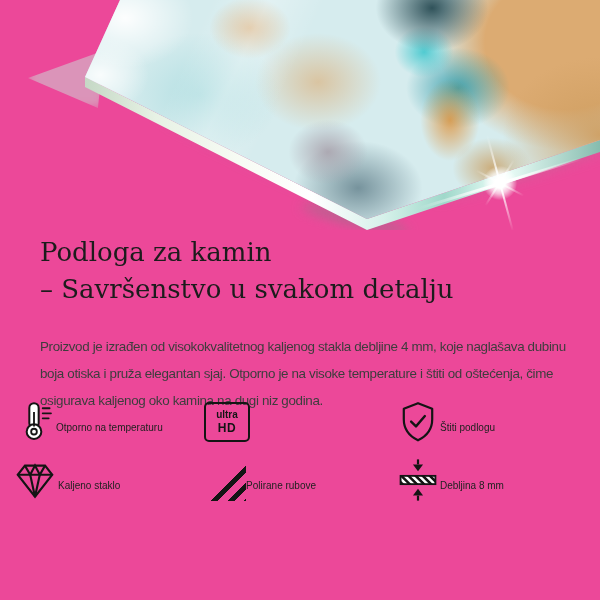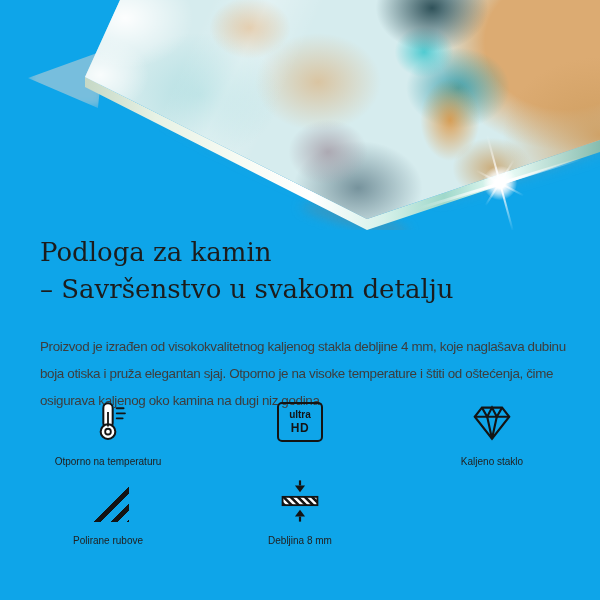--- a/index.html
+++ b/index.html
@@ -1,19 +1,19 @@
 <!DOCTYPE html>
 <html><head>
 <meta charset="utf-8">
 <style>
   * { margin:0; padding:0; box-sizing:border-box; }
   html,body { width:600px; height:600px; background:#ffffff; overflow:hidden;
               font-family:"Liberation Sans", sans-serif; }
 
-  .page { position:relative; width:600px; height:600px; background:#0ea5e9; }
+  .page { position:relative; width:600px; height:600px; background:#ec4899; }
 
   
   .hero { position:absolute; left:0; top:0; width:600px; height:230px; overflow:hidden; }
 
   .reflection-left { position:absolute; left:28px; top:48px; width:76px; height:60px;
     background:rgba(205,211,211,0.55); filter:blur(5px);
     clip-path:polygon(100% 4%, 92% 100%, 0 50%); }
 
   .shadow { position:absolute; border-radius:50%; }
   .shadow-corner { left:150px; top:152px; width:240px; height:16px;
@@ -67,21 +67,21 @@
   h1 { font-family:"DejaVu Serif","Liberation Serif",serif; font-weight:400;
        font-size:26px; line-height:37px; color:#1c1c1c; }
   .h-line { display:block; white-space:nowrap; }
   .desc { margin-top:25px; font-size:13.4px; letter-spacing:-0.35px;
           line-height:27px; color:#3d3d3d; }
   .d-line { display:block; white-space:nowrap; }
 
   
   .features { position:absolute; left:12px; top:398px; width:576px;
     display:grid; grid-template-columns:1fr 1fr 1fr; row-gap:10px; }
-  .feature { display:flex; flex-direction:column; align-items:center; }
+  .feature { display:flex; flex-direction:row; align-items:center; }
   .icon-wrap { height:48px; display:flex; align-items:center; justify-content:center; }
   .feature-label { margin-top:10px; font-size:10px; color:#212121; white-space:nowrap; }
 
   .uhd-box { width:46px; height:40px; border:2.5px solid #141414; border-radius:5px;
     display:flex; flex-direction:column; align-items:center; justify-content:center; color:#141414; }
   .uhd-top { font-size:10px; font-weight:700; line-height:11px; }
   .uhd-bottom { font-size:12px; font-weight:800; line-height:16px; letter-spacing:.5px; }
 
   .stripes { width:42px; height:42px;
     clip-path:polygon(0 100%, 100% 100%, 100% 0);
@@ -137,20 +137,29 @@
 
     <div class="feature">
       <div class="icon-wrap">
         <div class="uhd-box">
           <span class="uhd-top">ultra</span>
           <span class="uhd-bottom">HD</span>
         </div>
       </div>
     </div>
 
+    <div class="feature">
+      <div class="icon-wrap">
+        <svg viewBox="0 0 48 48" width="44" height="44">
+          <path d="M24 3.5 L39.5 9.5 V21 C39.5 31.8 33 39.6 24 44 C15 39.6 8.5 31.8 8.5 21 V9.5 Z" fill="none" stroke="#141414" stroke-width="2.4" stroke-linejoin="round"></path>
+          <path d="M16.5 23.5 L21.8 28.8 L31.5 17.5" fill="none" stroke="#141414" stroke-width="2.6" stroke-linecap="round" stroke-linejoin="round"></path>
+        </svg>
+      </div>
+      <span class="feature-label">Štiti podlogu</span>
+    </div>
 
     <div class="feature">
       <div class="icon-wrap">
         <svg viewBox="0 0 48 48" width="46" height="46">
           <g fill="none" stroke="#141414" stroke-width="2.2">
             <path d="M13.5 9 H34.5 L42 18.5 L24 41.5 L6 18.5 Z"></path>
             <path d="M6 18.5 H42"></path>
             <path d="M13.5 9 L19 18.5 L24 9 L29 18.5 L34.5 9"></path>
             <path d="M19 18.5 L24 41.5 L29 18.5"></path>
           </g>

